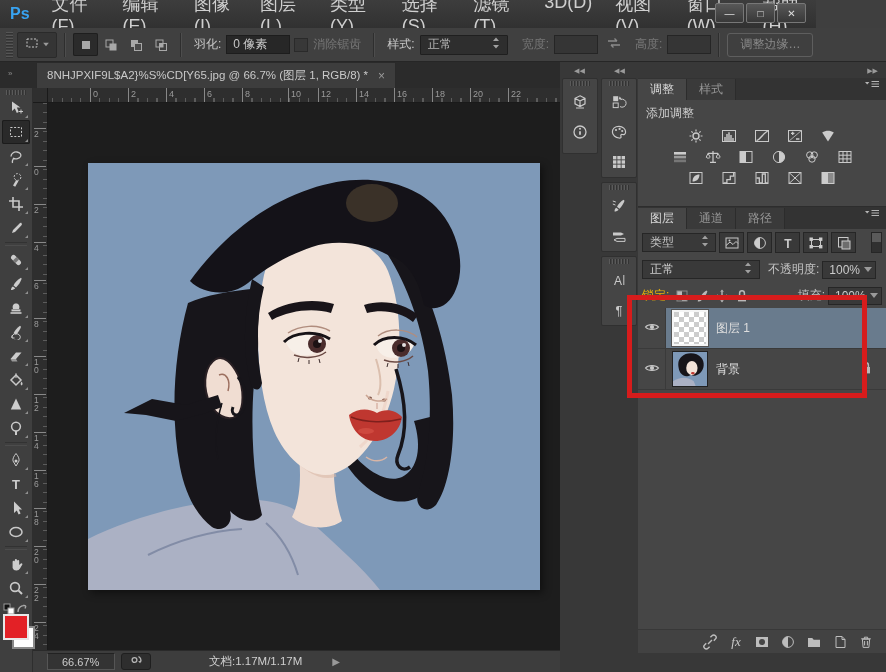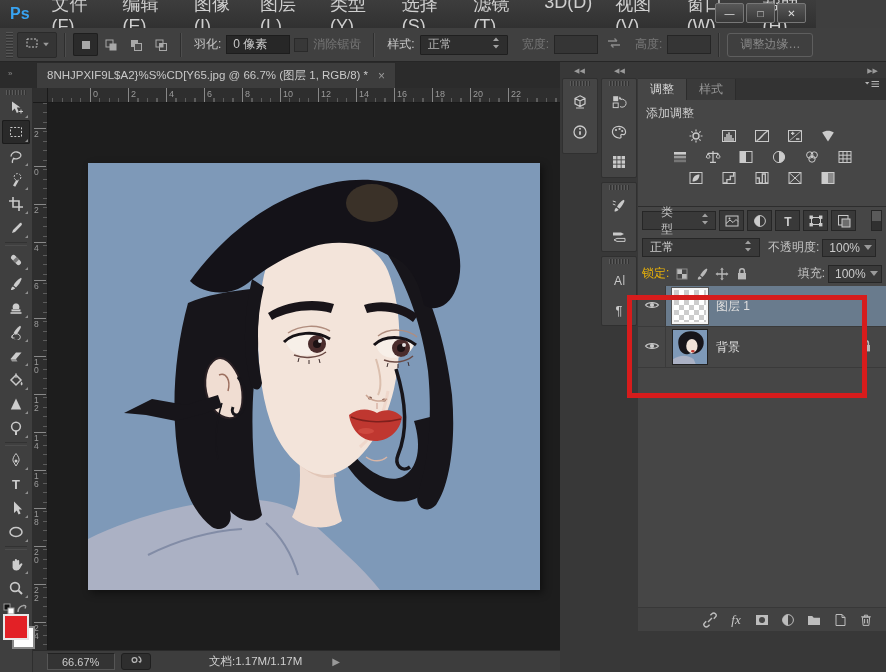--- a/index.html
+++ b/index.html
@@ -98,21 +98,21 @@
     border-right:1px solid #2c2c2c;}
   .ptab.active{background:#464646;color:#d8d8d8;}
   .panel-menu{margin-left:auto;margin-right:6px;margin-bottom:4px;}
   .adj-body{height:106px;background:#464646;border-bottom:1px solid #2d2d2d;}
   .adj-label{padding:5px 0 2px 8px;color:#cfcfcf;}
   .adj-row{display:flex;justify-content:center;gap:9px;margin:3px 0;}
   .adj-icon{width:24px;height:18px;display:flex;align-items:center;justify-content:center;}
   .layers-body{background:#464646;height:424px;position:relative;}
   .lp-row{display:flex;align-items:center;padding:0 4px;box-sizing:border-box;}
   .type-select{width:74px;height:19px;background:#393939;border:1px solid #262626;display:flex;
-    align-items:center;padding:0 2px 0 4px;box-sizing:border-box;gap:14px;}
+    align-items:center;padding:0 2px 0 4px;box-sizing:border-box;gap:3px;}
   .filter-btn{width:23px;height:19px;background:#393939;border:1px solid #262626;margin-left:3px;
     display:flex;align-items:center;justify-content:center;}
   .filter-toggle{width:9px;height:19px;margin-left:auto;border:1px solid #262626;
     background:linear-gradient(#5a5a5a 0 50%,#303030 50% 100%);}
   .blend-select{width:118px;height:19px;background:#393939;border:1px solid #262626;display:flex;
     align-items:center;justify-content:space-between;padding:0 3px 0 7px;box-sizing:border-box;}
   .val-select{width:54px;height:18px;background:#393939;border:1px solid #262626;display:flex;
     align-items:center;justify-content:space-between;padding:0 3px 0 6px;box-sizing:border-box;}
   .caret-down{width:0;height:0;border-left:4px solid transparent;border-right:4px solid transparent;
     border-top:5px solid #9a9a9a;}
@@ -367,21 +367,21 @@
   </div>
 
   <div class="canvas-wrap">
     <div class="ruler-corner"></div>
     <div class="hruler" id="hruler">
         <div class="hlab" style="left: 42px;">0</div>
         <div class="hlab" style="left: 80px;">2</div>
         <div class="hlab" style="left: 118px;">4</div>
         <div class="hlab" style="left: 156px;">6</div>
         <div class="hlab" style="left: 194px;">8</div>
-        <div class="hlab" style="left: 232px;">10</div>
+        <div class="hlab" style="left: 240px;">10</div>
         <div class="hlab" style="left: 270px;">12</div>
         <div class="hlab" style="left: 308px;">14</div>
         <div class="hlab" style="left: 346px;">16</div>
         <div class="hlab" style="left: 384px;">18</div>
         <div class="hlab" style="left: 422px;">20</div>
         <div class="hlab" style="left: 460px;">22</div>
       </div>
     <div class="vruler" id="vruler">
         <div class="vlab" style="top: 25px;">
           <span>2</span>
@@ -716,20 +716,29 @@
               <div class="adj-icon">
                 <svg viewBox="0 0 16 16" width="16" height="16">
                   <rect x="2" y="2.5" width="12" height="11" fill="#8a8a8a" stroke="#ccc"></rect>
                   <rect x="2" y="2.5" width="6" height="11" fill="#ccc"></rect>
                 </svg>
               </div>
             </div>
           </div>
       </div>
 
+      <div class="panel-tabs" id="layers-tabs">
+          <div class="ptab active">图层</div>
+          <div class="ptab">通道</div>
+          <div class="ptab">路径</div>
+          <span class="panel-menu"><svg viewBox="0 0 16 16" width="16" height="16">
+              <path d="M1,5 l4.4,0 l-2.2,2.6 Z" fill="#b5b5b5"></path>
+              <path d="M7.5,4.5 h7.5 M7.5,7 h7.5 M7.5,9.5 h7.5" stroke="#b5b5b5" stroke-width="1.2"></path>
+            </svg></span>
+        </div>
       <div class="layers-body">
         <div class="lp-row" style="height:27px">
           <div class="type-select">
             <span id="search-icon"></span>
             <span style="color:#c5c5c5">类型</span>
             <span class="ic-updown" style="margin-left:auto"><svg viewBox="0 0 16 16" width="16" height="16">
                   <path d="M8,2.5 l3,3.5 h-6 Z M8,13.5 l-3,-3.5 h6 Z" fill="#a0a0a0"></path>
                 </svg></span>
           </div>
           <div id="filter-btns" style="display:flex">

